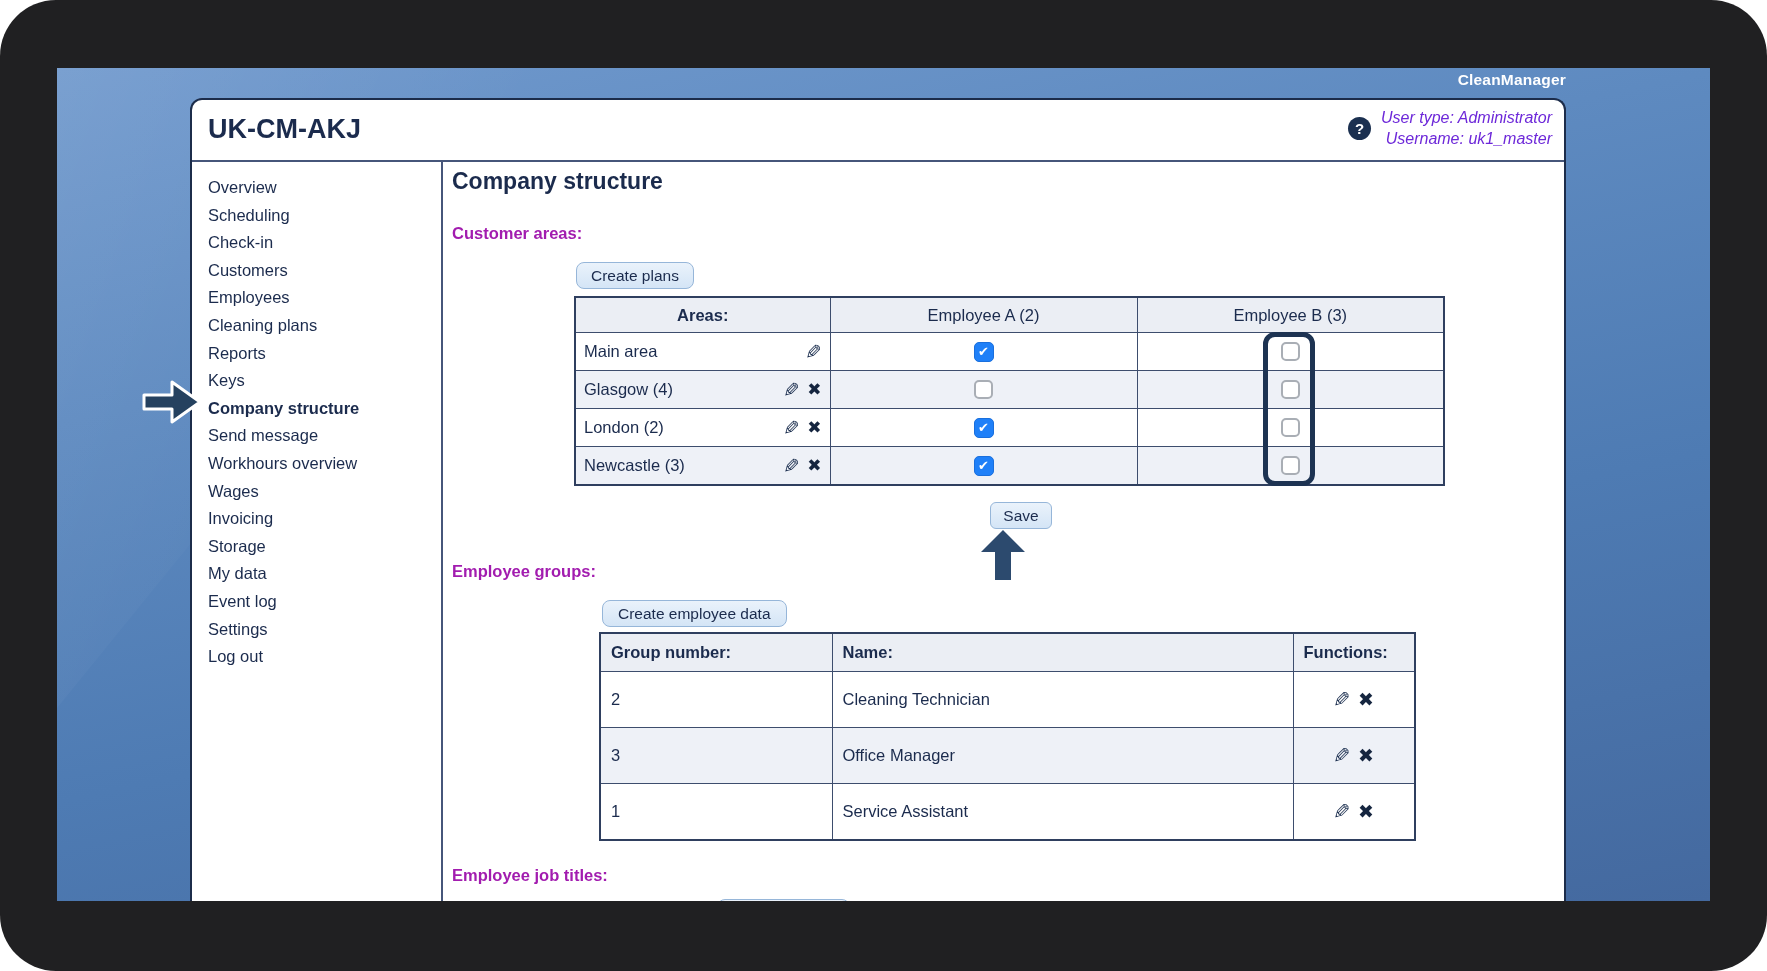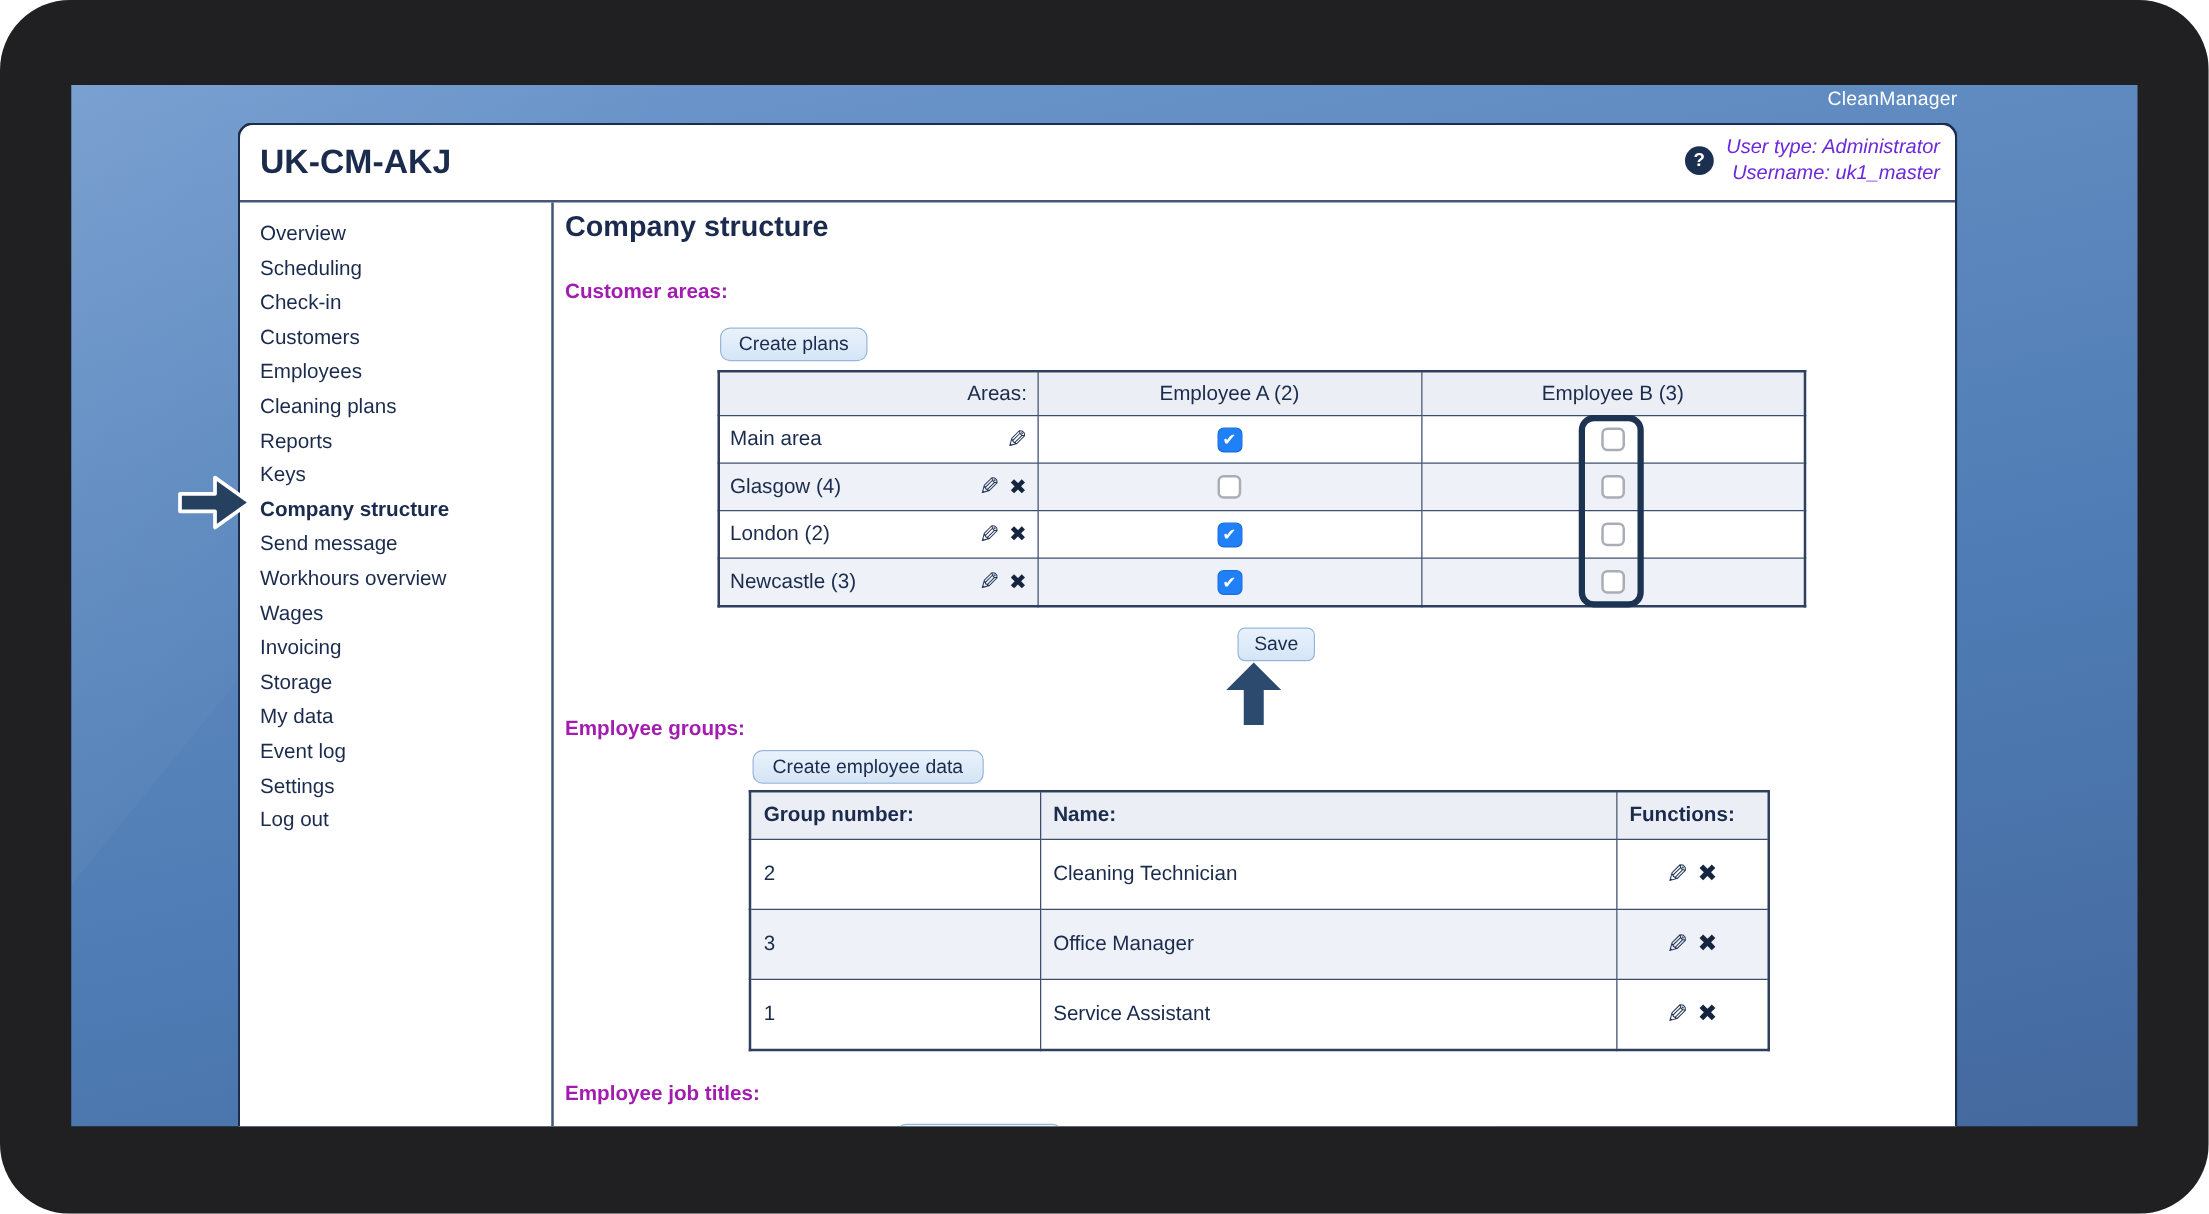--- a/index.html
+++ b/index.html
@@ -11,21 +11,21 @@
   
   .desktop{position:absolute;left:57px;top:68px;width:1653px;height:833px;
     background:linear-gradient(168deg,#7099cd 0%,#5e8ac0 30%,#4e7bb3 62%,#44699f 100%);overflow:hidden;}
   .desktop .streak1{position:absolute;left:-40px;top:380px;width:700px;height:560px;
     background:linear-gradient(205deg,rgba(255,255,255,0.10),rgba(255,255,255,0) 55%);
     clip-path:polygon(0 55%,100% 0,100% 100%,0 100%);}
   .desktop .streak2{position:absolute;left:0;top:0;width:520px;height:640px;
     background:linear-gradient(115deg,rgba(255,255,255,0.07),rgba(255,255,255,0) 60%);
     clip-path:polygon(0 0,100% 0,0 100%);}
 
-  .brand{position:absolute;top:71px;right:201px;color:#ffffff;font-size:15.5px;font-weight:normal;letter-spacing:.2px;}
+  .brand{position:absolute;top:71px;right:201px;color:#ffffff;font-size:15.5px;font-weight:bold;letter-spacing:.2px;}
 
   
   .panel{position:absolute;left:190px;top:98px;width:1376px;height:803px;background:#ffffff;
     border:2px solid #1c2c4a;border-bottom:none;border-radius:12px 12px 0 0;box-sizing:border-box;overflow:hidden;}
 
   .panel-header{position:relative;height:60px;border-bottom:2px solid #46567a;}
   .app-title{position:absolute;left:16px;top:14px;font-size:27px;font-weight:bold;color:#1b2b4d;}
   .user-info{position:absolute;right:12px;top:7px;display:flex;align-items:center;gap:10px;}
   .help-icon{width:23px;height:23px;border-radius:50%;background:#1b3050;color:#fff;display:flex;
     align-items:center;justify-content:center;font-size:15px;font-weight:bold;cursor:pointer;}
@@ -33,34 +33,34 @@
 
   .panel-body{display:flex;height:739px;}
   .sidebar{width:251px;box-sizing:border-box;border-right:2px solid #46567a;padding:12px 0 0 16px;}
   .side-item{font-size:16.5px;line-height:27.6px;color:#1b2b4d;cursor:pointer;white-space:nowrap;}
   .side-item.active{font-weight:bold;}
 
   .main{flex:1;position:relative;overflow:hidden;}
   .page-heading{position:absolute;left:9px;top:6px;margin:0;font-size:23px;font-weight:bold;color:#1b2b4d;}
   .section-label{position:absolute;left:9px;font-size:16.5px;font-weight:bold;color:#a21caf;}
   .lbl-areas{top:62px;}
-  .lbl-groups{top:412px;text-align:center;}
+  .lbl-groups{top:400px;text-align:center;}
   .lbl-titles{top:704px;}
 
   .btn{background:linear-gradient(180deg,#eaf2fb 0%,#d4e5f6 100%);border:1px solid #96b6d9;border-radius:8px;
     color:#1b2b4d;font-size:15.5px;font-family:inherit;padding:0 14px;cursor:pointer;}
   .btn-create-area{position:absolute;left:133px;top:100px;height:27px;}
   .btn-create-group{position:absolute;left:159px;top:438px;height:27px;padding:0 15px;}
   .btn-save{position:absolute;left:532px;top:340px;height:27px;width:62px;border-radius:6px;padding:0;margin-left:15px;}
   .btn-cut{position:absolute;left:274px;top:737px;height:28px;width:133px;}
 
   table{border-collapse:collapse;table-layout:fixed;color:#1b2b4d;}
   th,td{border:1px solid #3d4d6d;font-size:16.5px;overflow:hidden;}
   .areas-table{position:absolute;left:131px;top:134px;width:869px;border:2px solid #2f3f5f;}
-  .areas-table th{height:34px;background:#ebeef4;font-weight:normal;text-align:right;padding:0 8px;}
+  .areas-table th{height:34px;background:#ebeef4;font-weight:bold;text-align:center;padding:0 8px;}
   .areas-table th.c{text-align:center;font-weight:normal;}
   .areas-table td{height:37px;padding:0;}
   .areas-table tr:nth-child(even) td{background:#eef1f7;}
   .area-cell{padding:0 8px !important;}
   .area-cell .cell-wrap{display:flex;align-items:center;justify-content:space-between;}
   .cell-icons{display:flex;align-items:center;gap:7px;}
   .icon-edit{display:inline-block;transform:scaleX(-1);font-size:20px;color:#1d3050;cursor:pointer;line-height:1;}
   .icon-del{font-size:17px;font-weight:bold;color:#15253f;cursor:pointer;line-height:1;}
 
   .cb{margin:0 auto;box-sizing:border-box;cursor:pointer;}

